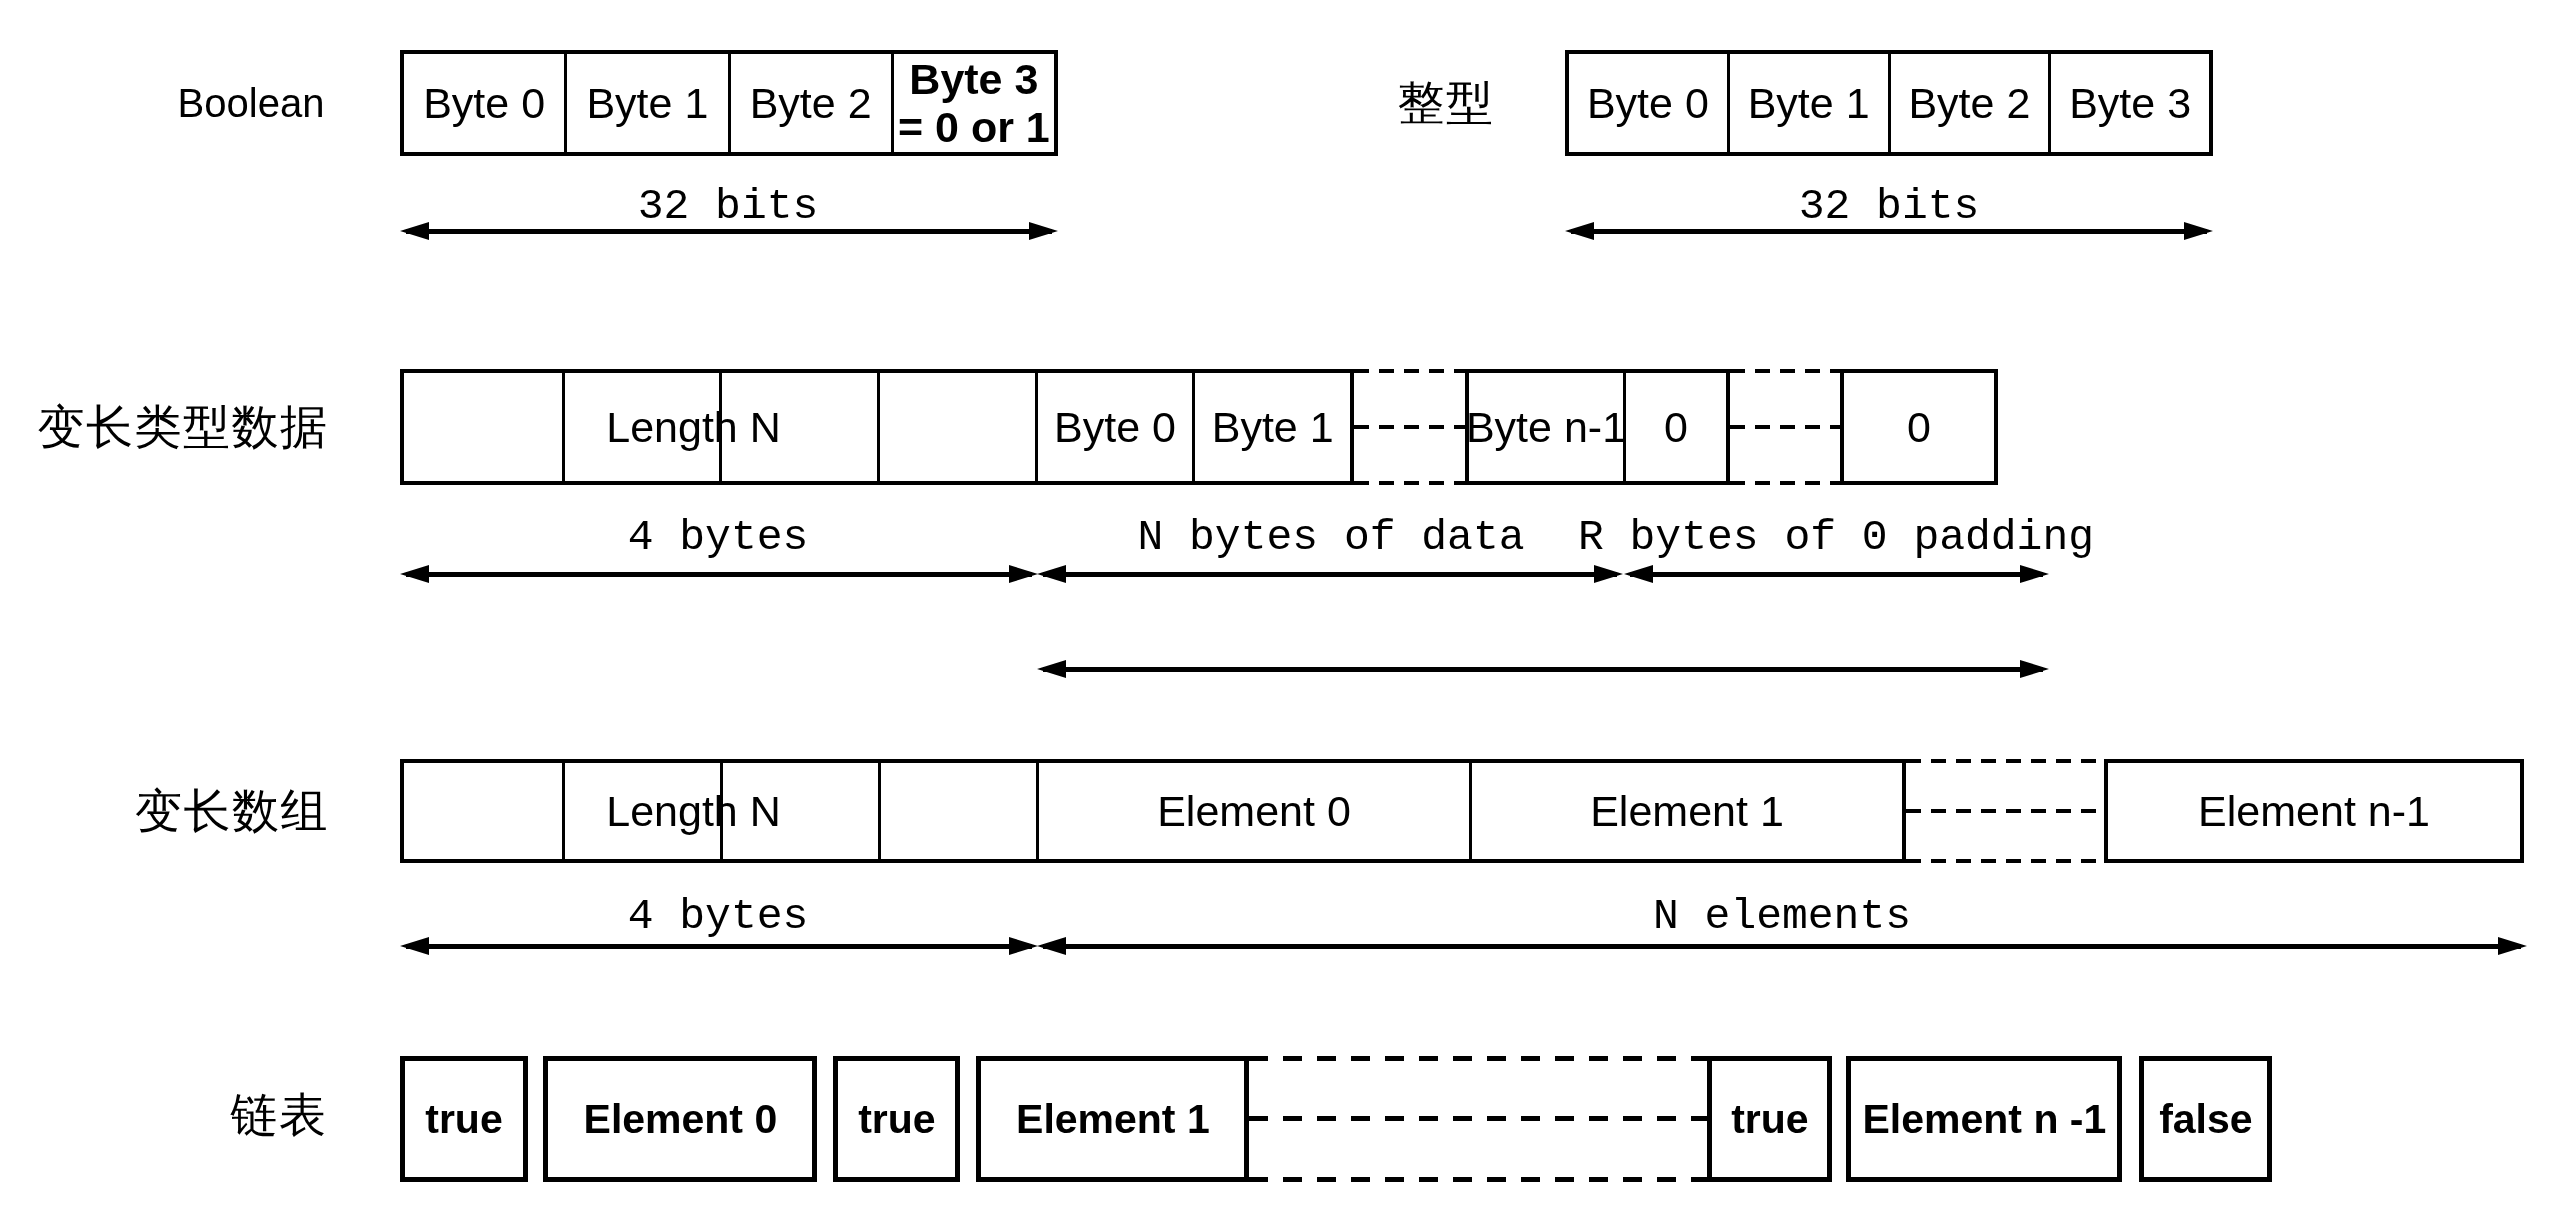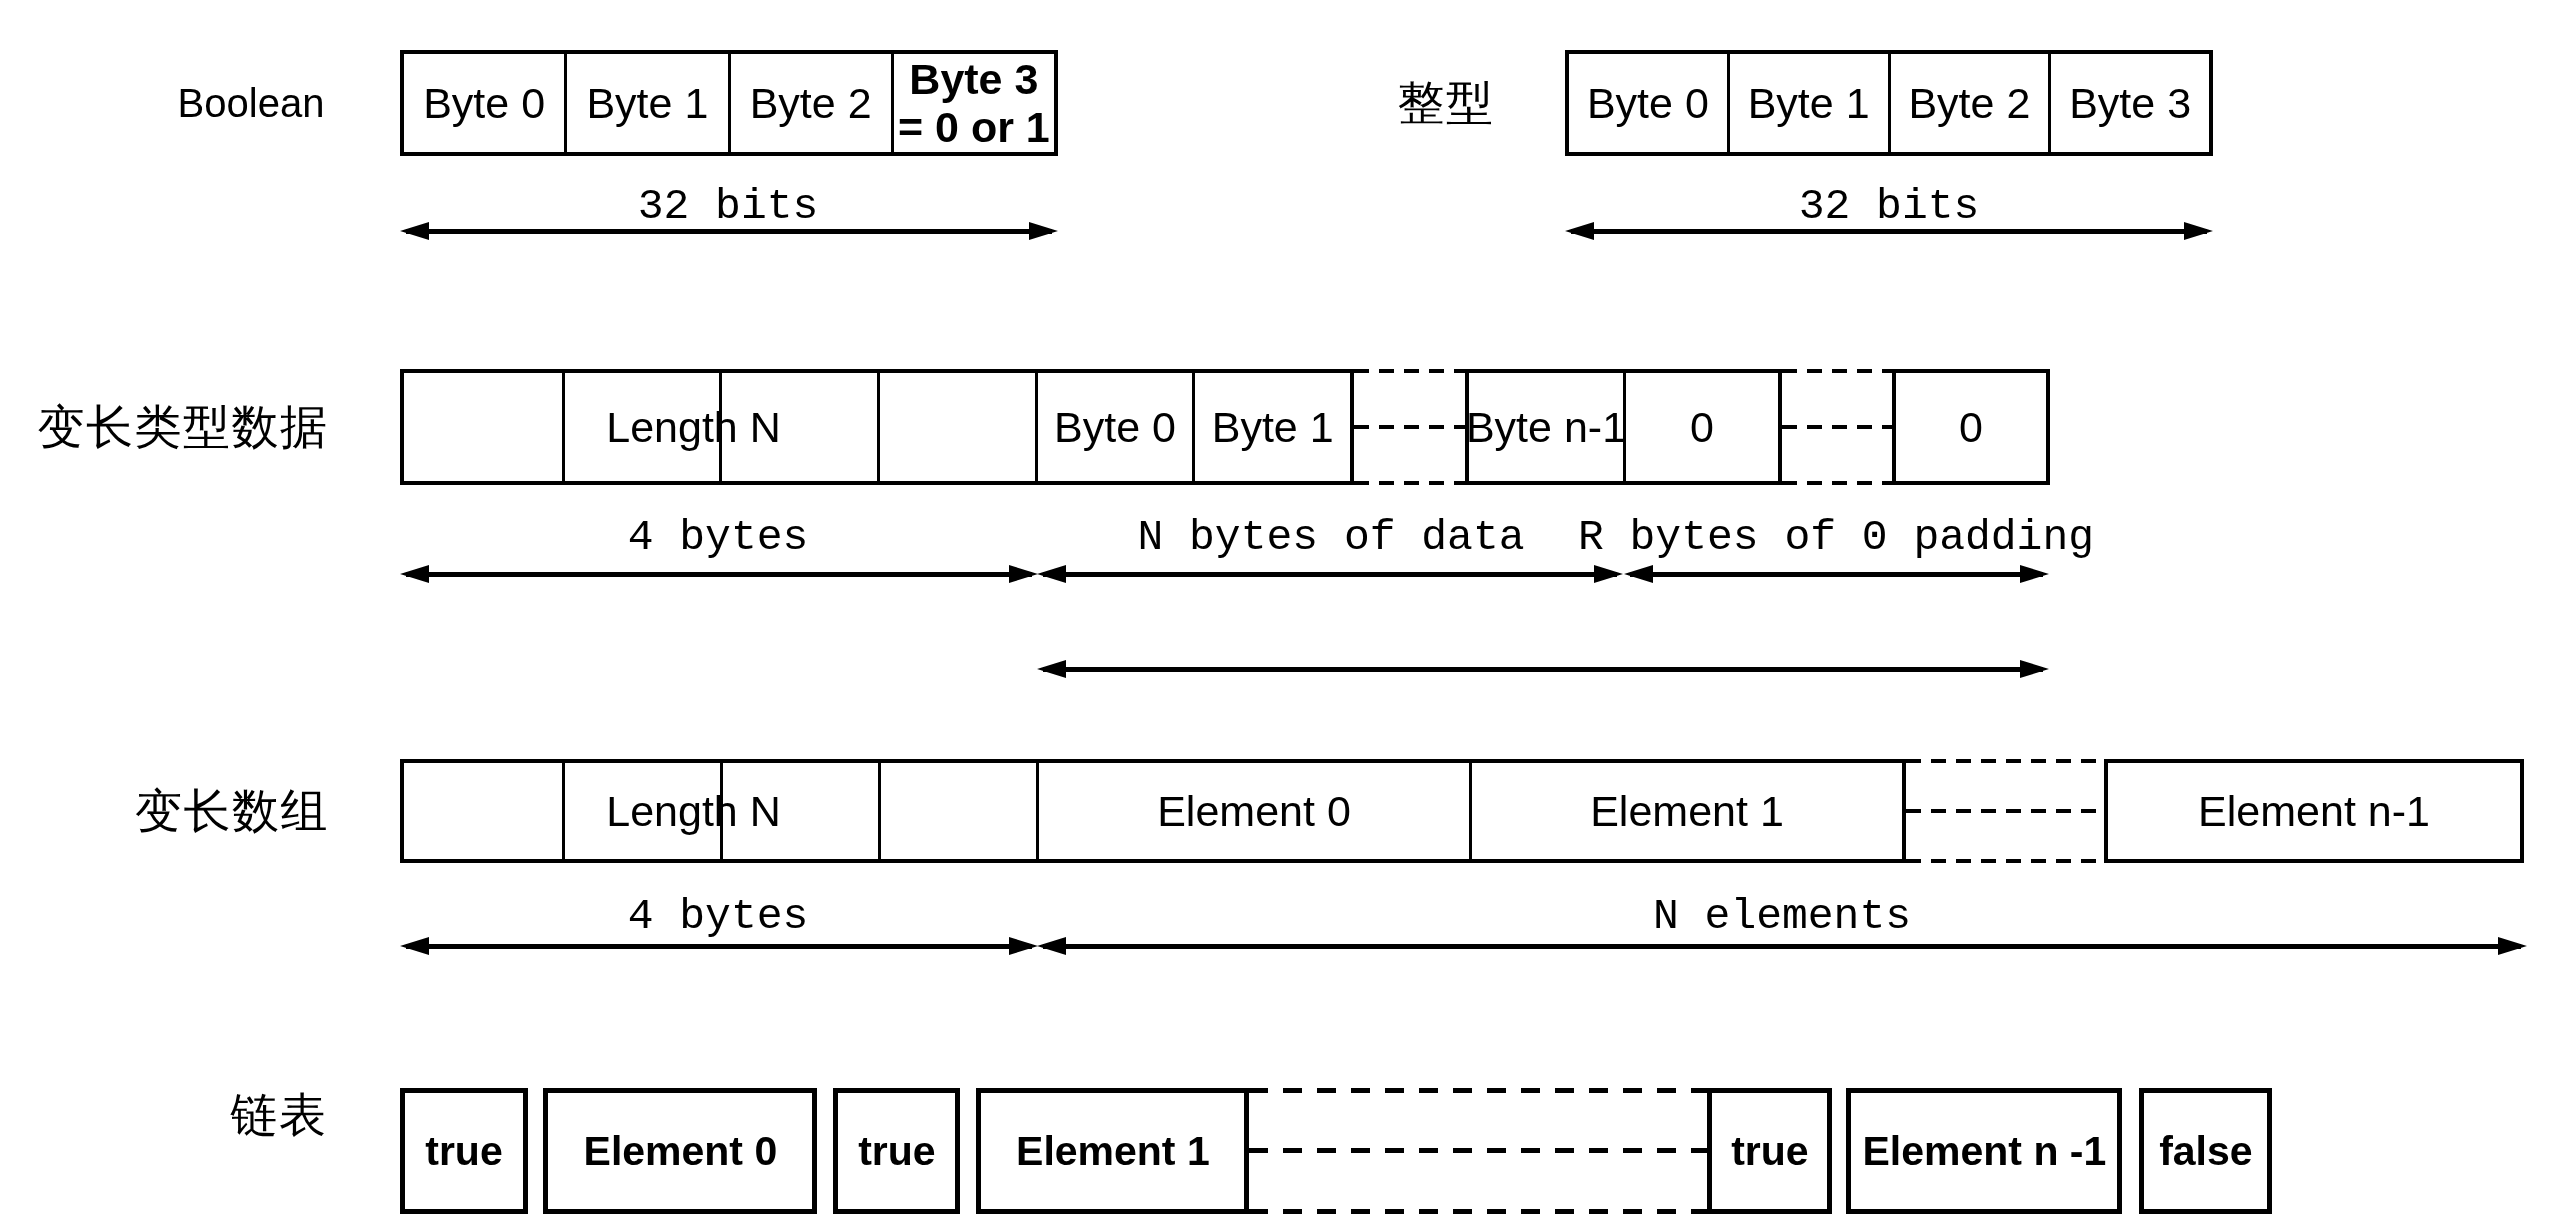--- a/index.html
+++ b/index.html
@@ -123,21 +123,21 @@
     <div class="run" style="position:relative; width:954px;">
       <div class="cell" style="width:158px;"></div>
       <div class="cell" style="width:158px;"></div>
       <div class="cell" style="width:158px;"></div>
       <div class="cell" style="width:158px;"></div>
       <div class="cell" style="width:158px;">Byte 0</div>
       <div class="cell" style="width:158px;">Byte 1</div>
       <div class="length-overlay" style="left:132px; width:315px;">Length N</div>
     </div>
     <div class="gap" style="width:111px;"></div>
-    <div class="run" style="width:317px;">
+    <div class="run" style="width:265px;">
       <div class="cell" style="width:154px;">Byte n-1</div>
       <div class="cell grow">0</div>
     </div>
     <div class="gap" style="width:110px;"></div>
     <div class="run" style="width:158px;">
       <div class="cell grow">0</div>
     </div>
   </div>
 
   <div class="abs ctr arrow-label" style="left:718px; top:537px;">4 bytes</div>
@@ -181,21 +181,21 @@
 
   <div class="arrow" style="left:400px; top:937px; width:638px;">
       <div class="shaft"></div>
     </div>
   <div class="arrow" style="left:1037px; top:937px; width:1490px;">
       <div class="shaft"></div>
     </div>
 
   <div class="abs ctr cjk-label" style="left:279px; top:1115px;">链表</div>
 
-  <div class="boxrow" style="left:400px; top:1088px; height:126px;">
+  <div class="boxrow" style="left:400px; top:1056px; height:126px;">
     <div class="lbox" style="width:128px;">true</div>
     <div class="lbox" style="width:274px; margin-left:15.4px;">Element 0</div>
     <div class="lbox" style="width:127px; margin-left:16px;">true</div>
     <div class="lbox" style="width:273px; margin-left:16px;">Element 1</div>
     <div class="gap thick" style="width:458px;"></div>
     <div class="lbox" style="width:125px;">true</div>
     <div class="lbox" style="width:276px; margin-left:14px;">Element n -1</div>
     <div class="lbox" style="width:133px; margin-left:17px;">false</div>
   </div>
 

